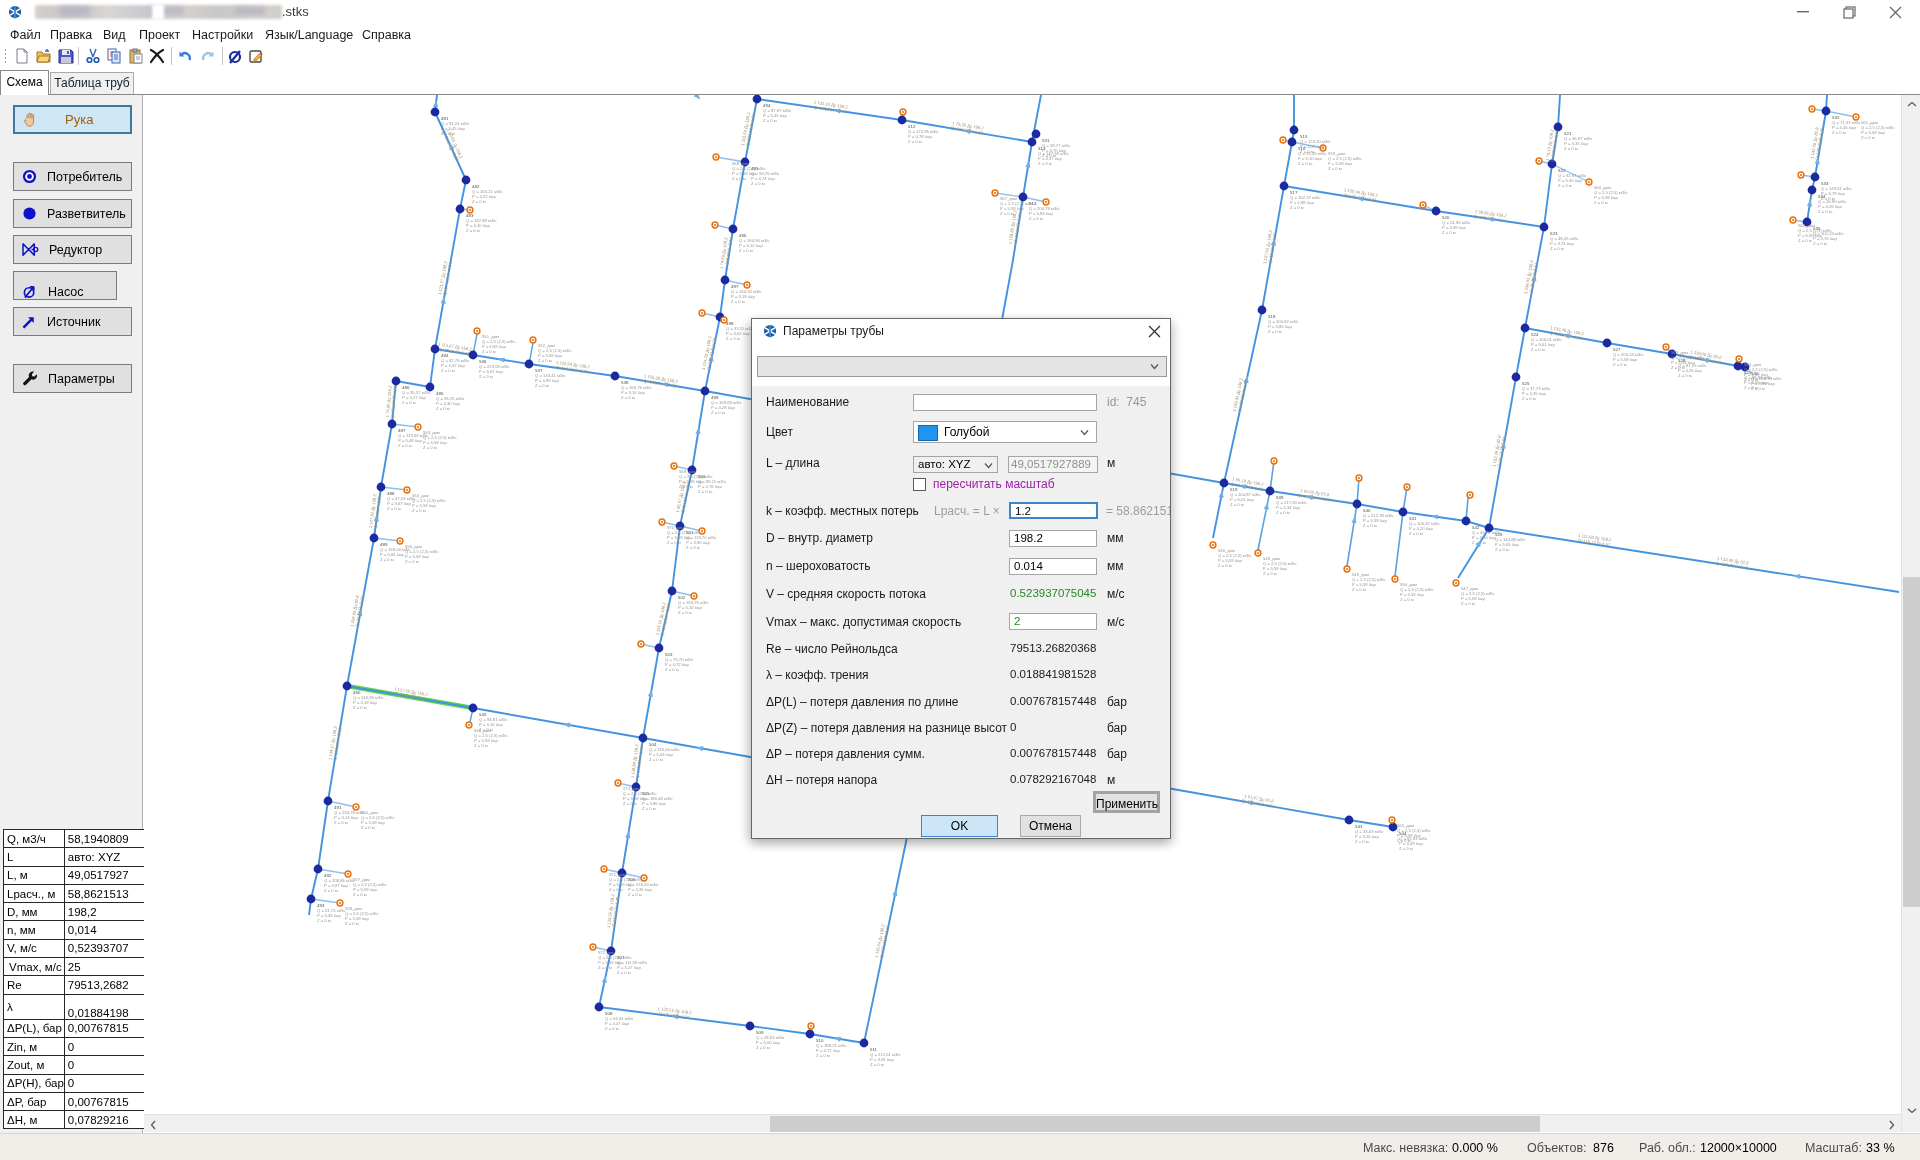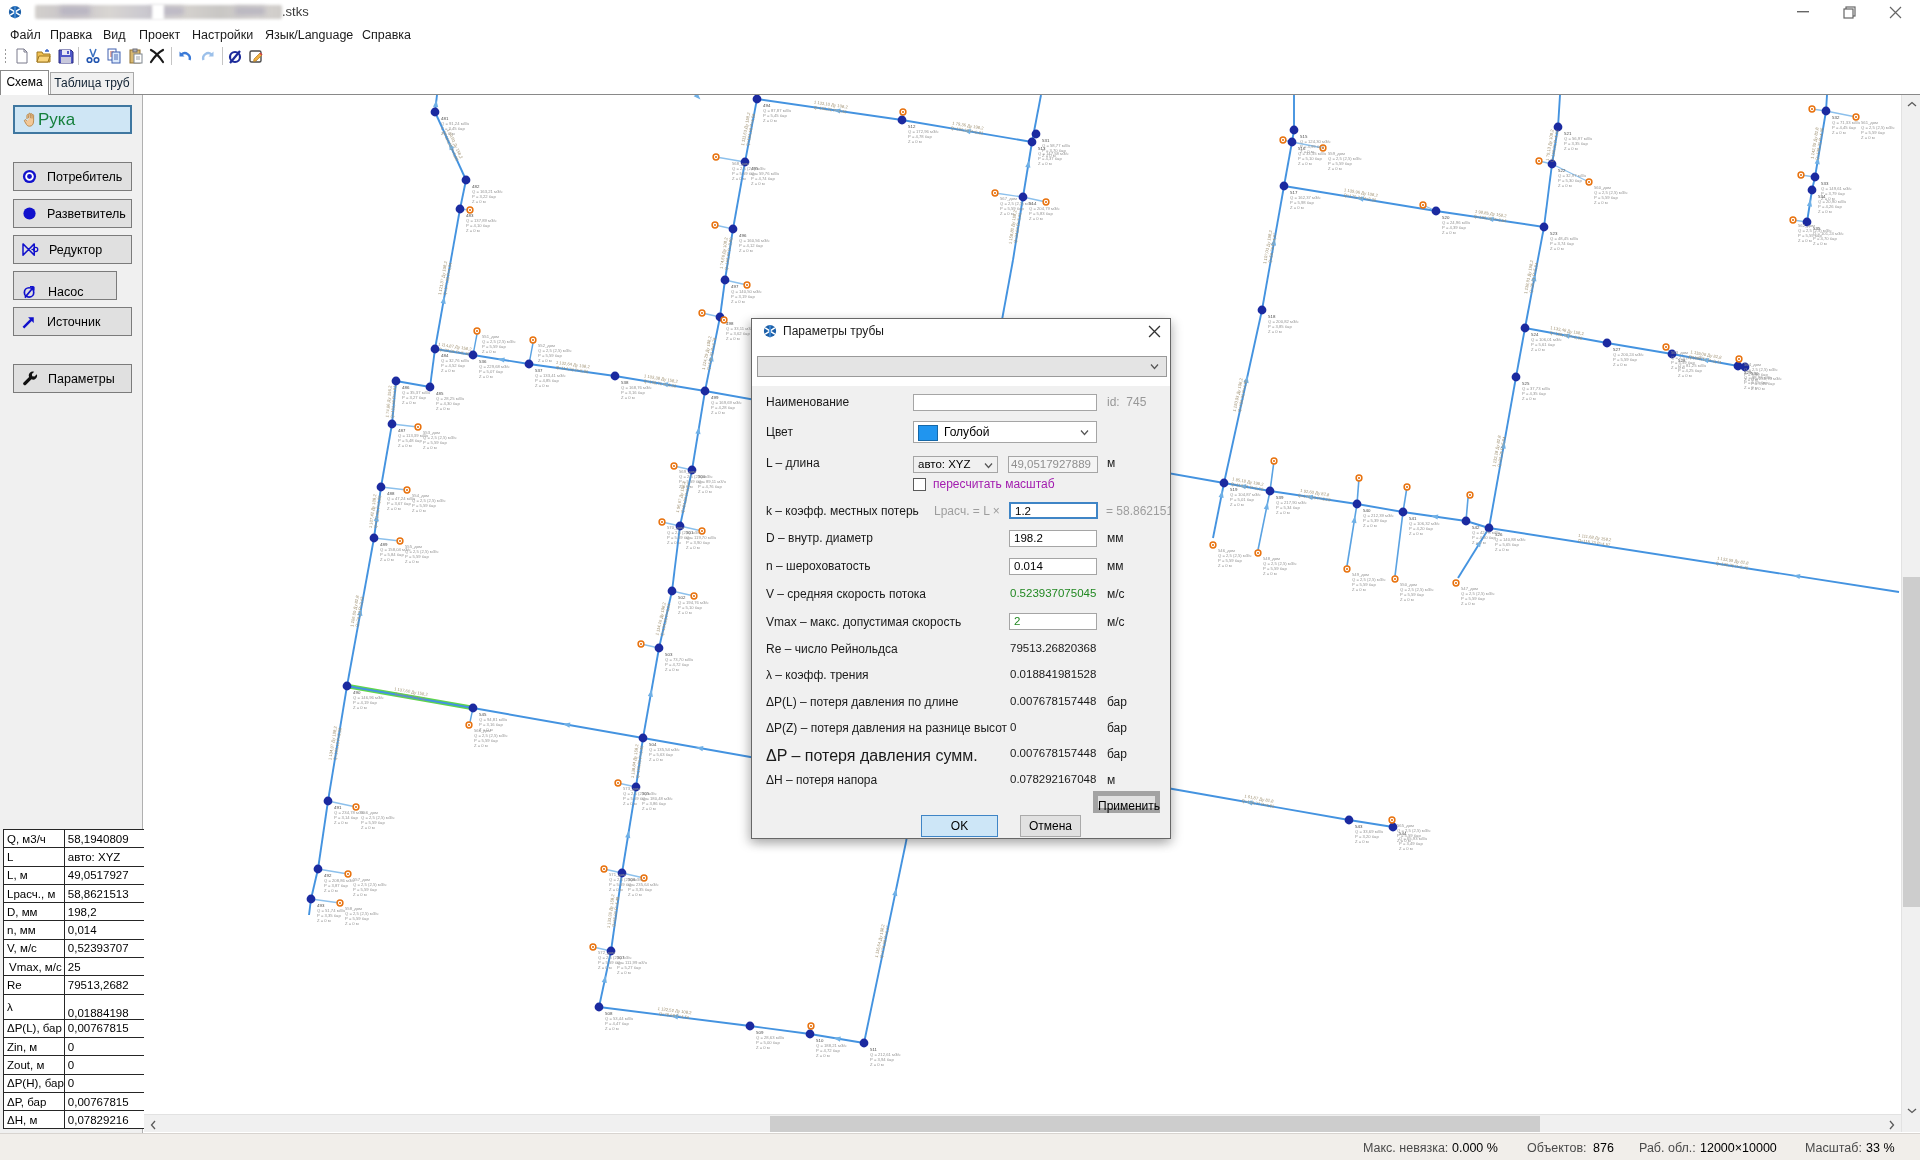--- a/index.html
+++ b/index.html
@@ -103,21 +103,21 @@
 </div>
 <div style="position:absolute;left:0;top:94px;width:1920px;height:1px;background:#898989"></div>
 
 <div style="position:absolute;left:0;top:95px;width:143px;height:1038px;background:#f0f0f0;border-right:1px solid #b0b0b0;box-sizing:border-box">
 <div style="position:absolute;left:13px;top:10px;width:119px;height:29px;background:#cfe6f5;border:2px solid #3f77a0;box-sizing:border-box;display:flex;align-items:center">
       <span style="margin-left:8px;display:flex">
         <svg width="15" height="16" viewBox="0 0 16 16">
           <path d="M4.2 7V3.2c0-1.4 1.8-1.4 1.8 0V6m0-3.6V1.8c0-1.3 1.8-1.3 1.8 0V6m0-4c0-1.2 1.8-1.2 1.8 0V6.4m0-3.4c0-1.1 1.7-1.1 1.7 0V9c0 3.6-1.6 5.6-4.3 5.6-2.2 0-3-1-4.2-3.4C1.6 9.4 1 8.4 2 7.8c.8-.5 1.5.2 2.2 1.4" fill="#f2c898" stroke="#b8874c" stroke-width="1"></path>
         </svg>
       </span>
-      <span style="margin-left:0;font-size:17px;color:#15803d">Рука</span>
+      <span style="margin-left:27px;font-size:13px;color:#a16207">Рука</span>
     </div>
     <div style="position:absolute;left:13px;top:67px;width:119px;height:29px;background:#e0e0e0;border:1px solid #7b7b7b;box-sizing:border-box;display:flex;align-items:center">
       <span style="margin-left:8px;display:flex">
         <svg width="15" height="15" viewBox="0 0 16 16">
           <circle cx="8" cy="8" r="7" fill="#1111cc"></circle>
           <circle cx="8" cy="8" r="3.6" fill="none" stroke="#fff" stroke-width="2"></circle>
         </svg>
       </span>
       <span style="margin-left:10px;font-size:12.5px;color:#000">Потребитель</span>
     </div>
@@ -1170,21 +1170,21 @@
     <div style="position:absolute;left:14px;top:323px;font-size:12px;color:#1a1a1a;white-space:nowrap">Re – число Рейнольдса</div>
     <div style="position:absolute;left:258px;top:323px;font-size:11.5px;color:#1a1a1a;white-space:nowrap">79513.26820368</div>
     <div style="position:absolute;left:14px;top:349px;font-size:12px;color:#1a1a1a;white-space:nowrap">λ – коэфф. трения</div>
     <div style="position:absolute;left:258px;top:349px;font-size:11.5px;color:#1a1a1a;white-space:nowrap">0.018841981528</div>
     <div style="position:absolute;left:14px;top:376px;font-size:12px;color:#1a1a1a;white-space:nowrap">ΔP(L) – потеря давления по длине</div>
     <div style="position:absolute;left:258px;top:376px;font-size:11.5px;color:#1a1a1a;white-space:nowrap">0.007678157448</div>
     <div style="position:absolute;left:355px;top:376px;font-size:12px;color:#1a1a1a">бар</div>
     <div style="position:absolute;left:14px;top:402px;font-size:12px;color:#1a1a1a;white-space:nowrap">ΔP(Z) – потеря давления на разнице высот</div>
     <div style="position:absolute;left:258px;top:402px;font-size:11.5px;color:#1a1a1a;white-space:nowrap">0</div>
     <div style="position:absolute;left:355px;top:402px;font-size:12px;color:#1a1a1a">бар</div>
-    <div style="position:absolute;left:14px;top:428px;font-size:16px;color:#1a1a1a;white-space:nowrap">ΔP – потеря давления сумм.</div>
+    <div style="position:absolute;left:14px;top:428px;font-size:12px;color:#1a1a1a;white-space:nowrap">ΔP – потеря давления сумм.</div>
     <div style="position:absolute;left:258px;top:428px;font-size:11.5px;color:#1a1a1a;white-space:nowrap">0.007678157448</div>
     <div style="position:absolute;left:355px;top:428px;font-size:12px;color:#1a1a1a">бар</div>
     <div style="position:absolute;left:14px;top:454px;font-size:12px;color:#1a1a1a;white-space:nowrap">ΔH – потеря напора</div>
     <div style="position:absolute;left:258px;top:454px;font-size:11.5px;color:#1a1a1a;white-space:nowrap">0.078292167048</div>
     <div style="position:absolute;left:355px;top:454px;font-size:12px;color:#1a1a1a">м</div>
     <div style="position:absolute;left:169px;top:496px;width:77px;height:22px;background:#cde6f7;border:1px solid #3f85c6;box-sizing:border-box;text-align:center;font-size:12px;color:#000;line-height:20px">OK</div>
     <div style="position:absolute;left:268px;top:496px;width:61px;height:22px;background:#e1e1e1;border:1px solid #aaaaaa;box-sizing:border-box;text-align:center;font-size:12px;color:#000;line-height:20px">Отмена</div>
-    <div style="position:absolute;left:341px;top:472px;width:67px;height:22px;background:#e1e1e1;border:5px solid #a3a3a3;box-sizing:border-box;text-align:center;font-size:12px;color:#000;line-height:20px">Применить</div>
+    <div style="position:absolute;left:341px;top:472px;width:67px;height:22px;background:#e1e1e1;border:3px solid #a3a3a3;box-sizing:border-box;text-align:center;font-size:12px;color:#000;line-height:20px">Применить</div>
   </div>
 </body></html>

